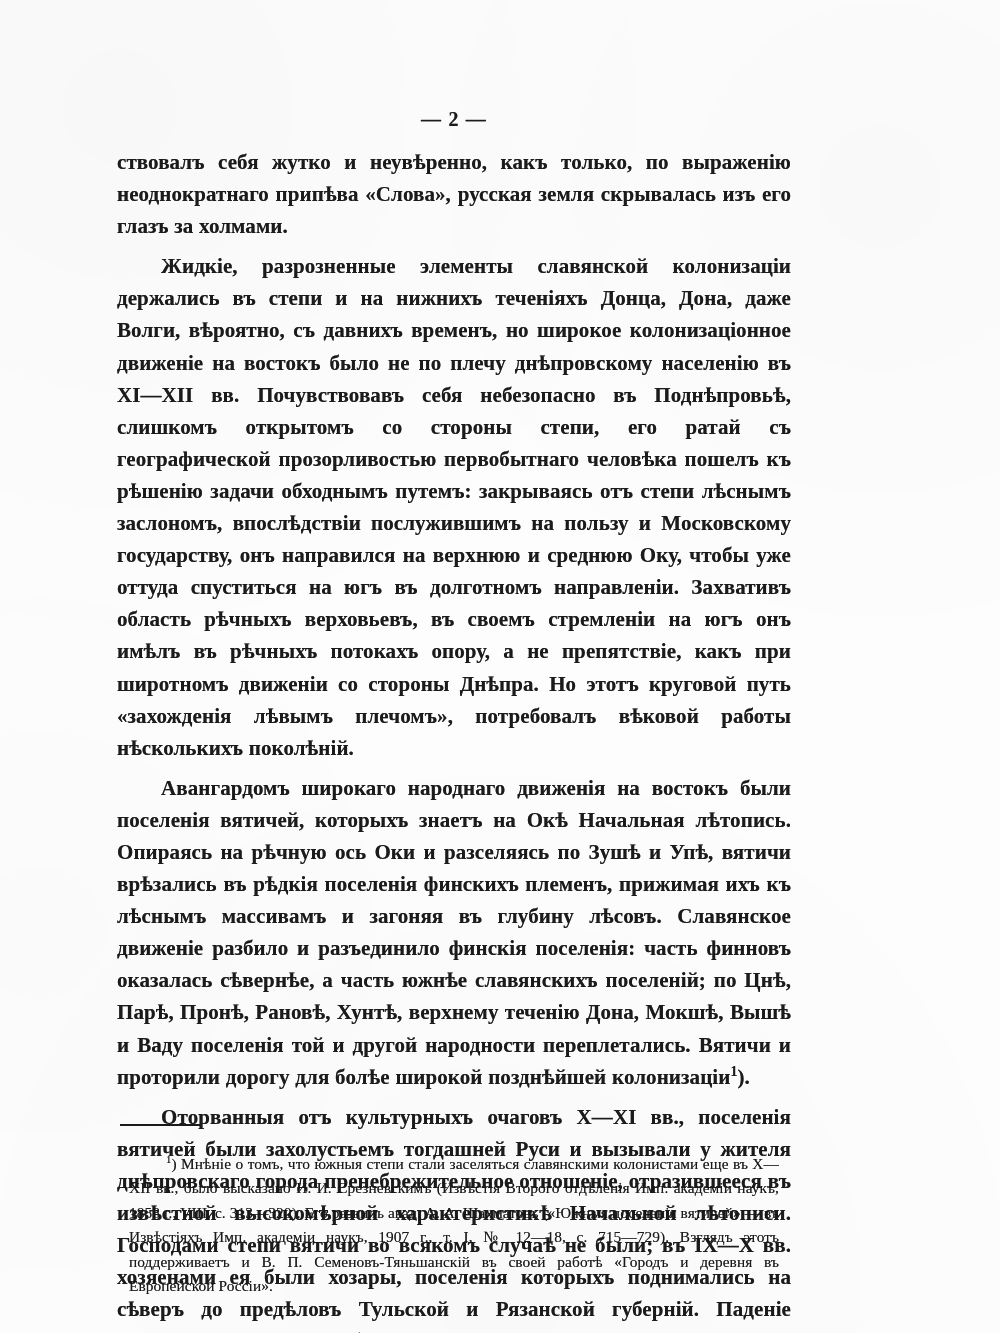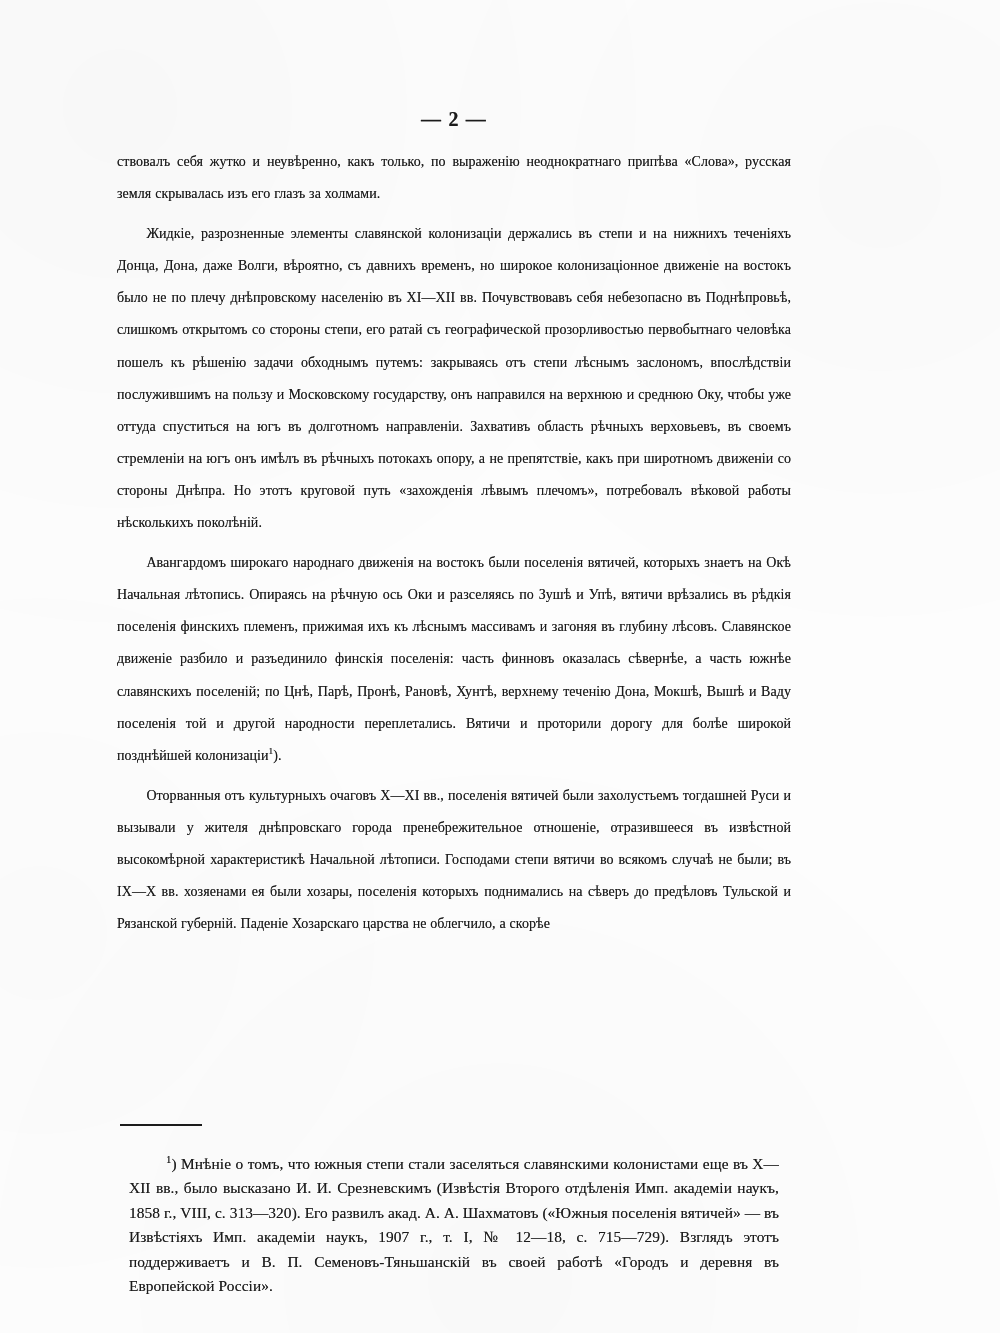--- a/index.html
+++ b/index.html
@@ -50,27 +50,28 @@
 
   
   .body-text {
     position: absolute;
     left: 117px;
     top: 146px;
     width: 674px;
   }
   .para {
     margin: 0;
-    font-size: 14px;
+    font-size: 21px;
     line-height: 32.1px;
     text-align: justify;
     text-align-last: left;
     text-justify: inter-word;
     word-spacing: 0.02em;
     letter-spacing: 0.004em;
+    font-weight: bold;
   }
   .para.indent {
     text-indent: 2.1em;
   }
   .para + .para {
     margin-top: 8px;
   }
   .para sup {
     font-size: 0.66em;
     vertical-align: super;

